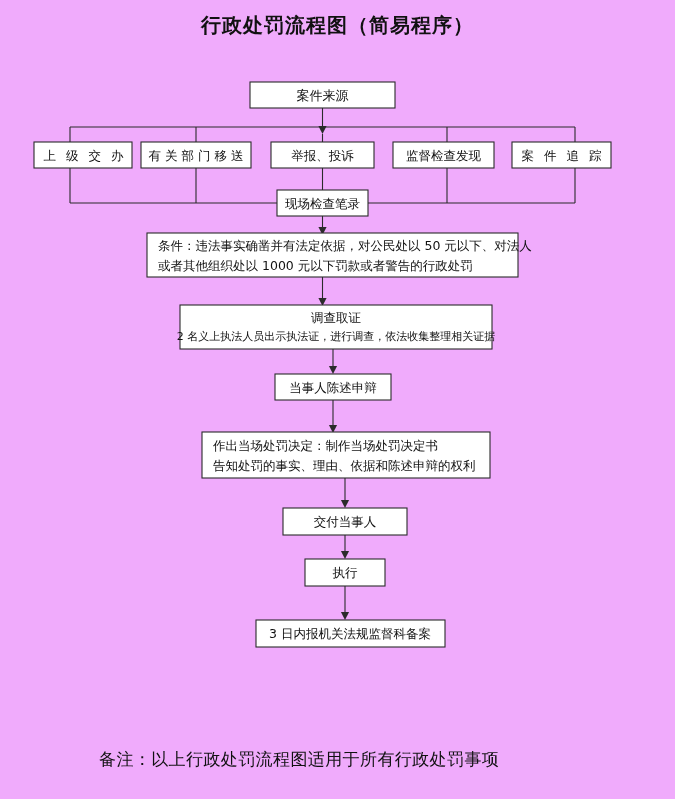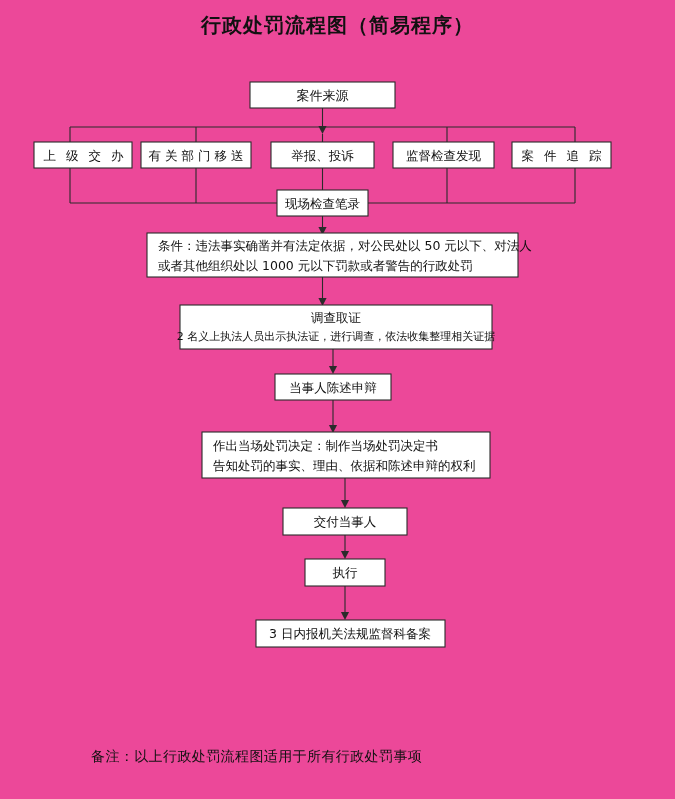--- a/index.html
+++ b/index.html
@@ -13,38 +13,38 @@
     height: 799px;
     font-family: "DejaVu Sans", "Liberation Sans", sans-serif;
     color: #1a1a1a;
     position: relative;
     overflow: hidden;
   }
   #page {
     position: relative;
     width: 675px;
     height: 799px;
-    background: #ec4899;
+    background: #f0abfc;
   }
   .title {
     position: absolute;
     top: 12px;
     left: 0;
     width: 675px;
     text-align: center;
     font-size: 20px;
     font-weight: bold;
     letter-spacing: 1px;
     color: #111;
   }
   .footer-note {
     position: absolute;
     top: 748px;
-    left: 91px;
-    font-size: 14px;
+    left: 99px;
+    font-size: 17px;
     color: #111;
     letter-spacing: 0.4px;
   }
   svg.chart {
     position: absolute;
     top: 0;
     left: 0;
     width: 675px;
     height: 799px;
   }

